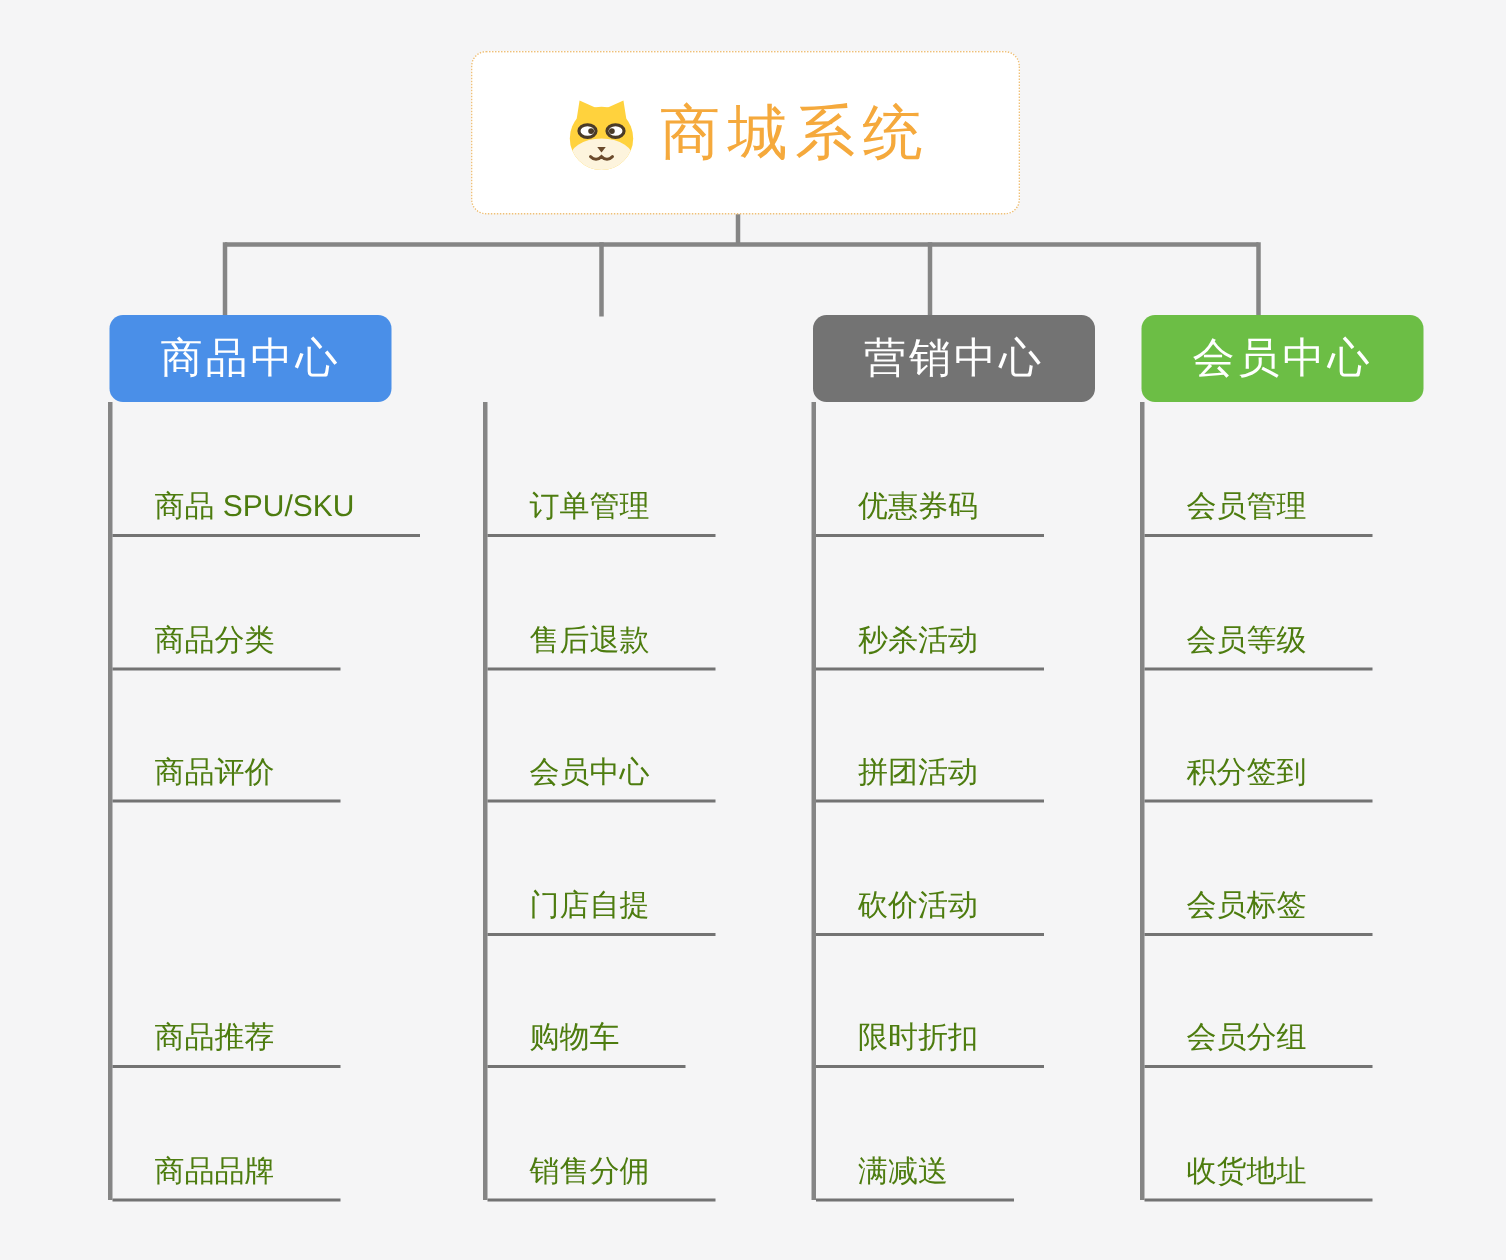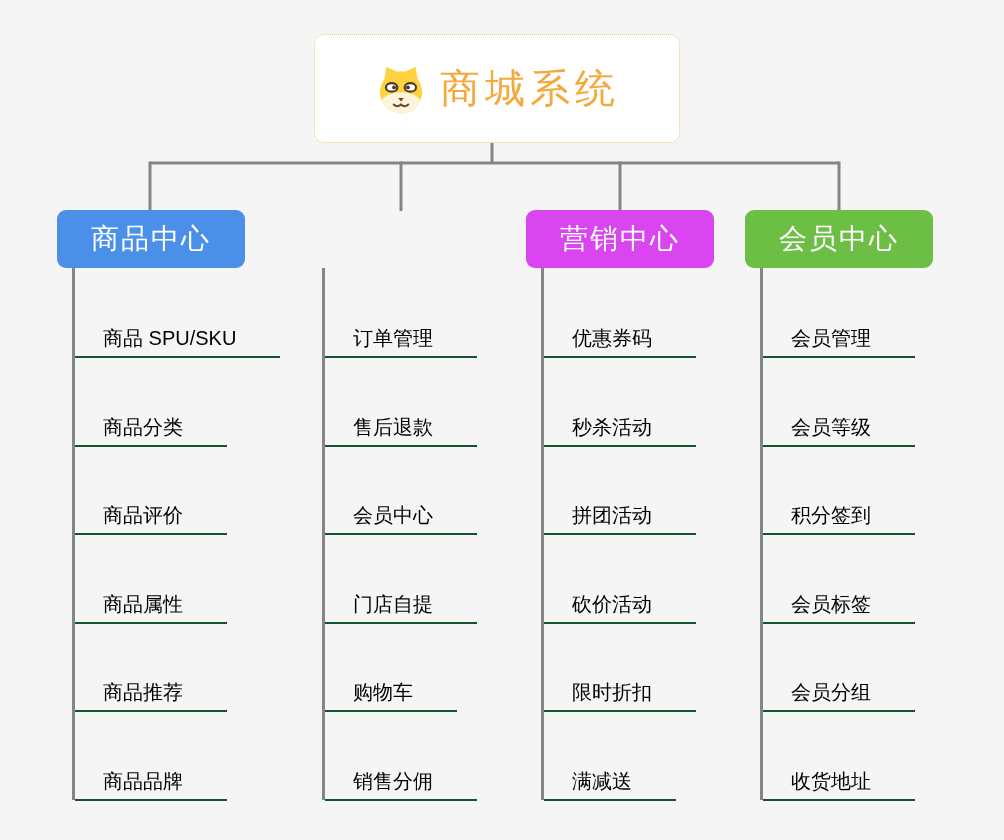--- a/index.html
+++ b/index.html
@@ -12,28 +12,28 @@
   
   .root-node{position:absolute;left:314px;top:34px;width:364px;height:107px;
     background:#ffffff;border:1px dotted #efc078;border-radius:10px;
     display:flex;align-items:center;justify-content:center;gap:12px;cursor:pointer;}
   .root-title{font-size:40px;font-weight:500;letter-spacing:5px;color:#f5a93c;white-space:nowrap;}
   .doge{width:54px;height:52px;display:block;}
 
   
   .bnode{position:absolute;top:210px;width:188px;height:58px;border-radius:9px;
     color:#ffffff;font-size:28px;letter-spacing:2px;display:flex;align-items:center;
-    justify-content:center;white-space:nowrap;cursor:pointer;}
+    justify-content:center;white-space:nowrap;cursor:pointer;margin-left:16px;}
 
   
   .col{position:absolute;top:268px;height:532px;width:240px;margin:0;padding:0;
     list-style:none;border-left:3px solid #858585;}
   .topic{position:absolute;left:0;height:36px;line-height:36px;
-    padding:0 44px 0 28px;border-bottom:2px solid #14532d;
-    font-size:20px;color:#000000;white-space:nowrap;cursor:pointer;}
+    padding:0 44px 0 28px;border-bottom:2px solid #737373;
+    font-size:20px;color:#4d7c0f;white-space:nowrap;cursor:pointer;}
   .t1{top:52px}.t2{top:141px}.t3{top:229px}.t4{top:318px}.t5{top:406px}.t6{top:495px}
 
   .c1{left:57px}.c2{left:307px}.c3{left:526px}.c4{left:745px}
   .k1{left:72px}.k2{left:322px}.k3{left:541px}.k4{left:760px}
 </style>
 </head>
 <body>
 
 <div class="canvas">
 
@@ -69,35 +69,34 @@
       </svg>
     </span>
     <span class="root-title" style="color: rgb(245, 169, 60);">商城系统</span>
   </div>
 
   <div class="bnode c1" style="background: rgb(74, 143, 232);">商品中心</div>
   <ul class="col k1">
     <li class="topic t1">商品 SPU/SKU</li>
     <li class="topic t2">商品分类</li>
     <li class="topic t3">商品评价</li>
-    <li class="topic t4">商品属性</li>
     <li class="topic t5">商品推荐</li>
     <li class="topic t6">商品品牌</li>
   </ul>
 
   <ul class="col k2">
     <li class="topic t1">订单管理</li>
     <li class="topic t2">售后退款</li>
     <li class="topic t3">会员中心</li>
     <li class="topic t4">门店自提</li>
     <li class="topic t5">购物车</li>
     <li class="topic t6">销售分佣</li>
   </ul>
 
-  <div class="bnode c3" style="background: #d946ef;">营销中心</div>
+  <div class="bnode c3" style="background: #737373;">营销中心</div>
   <ul class="col k3">
     <li class="topic t1">优惠券码</li>
     <li class="topic t2">秒杀活动</li>
     <li class="topic t3">拼团活动</li>
     <li class="topic t4">砍价活动</li>
     <li class="topic t5">限时折扣</li>
     <li class="topic t6">满减送</li>
   </ul>
 
   <div class="bnode c4" style="background: rgb(108, 190, 69);">会员中心</div>

